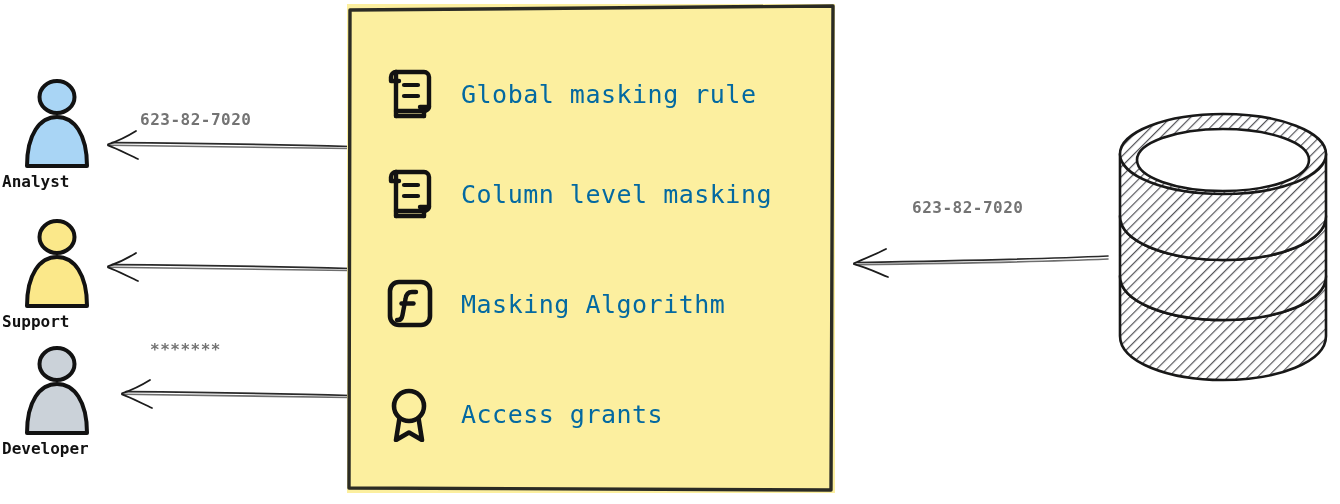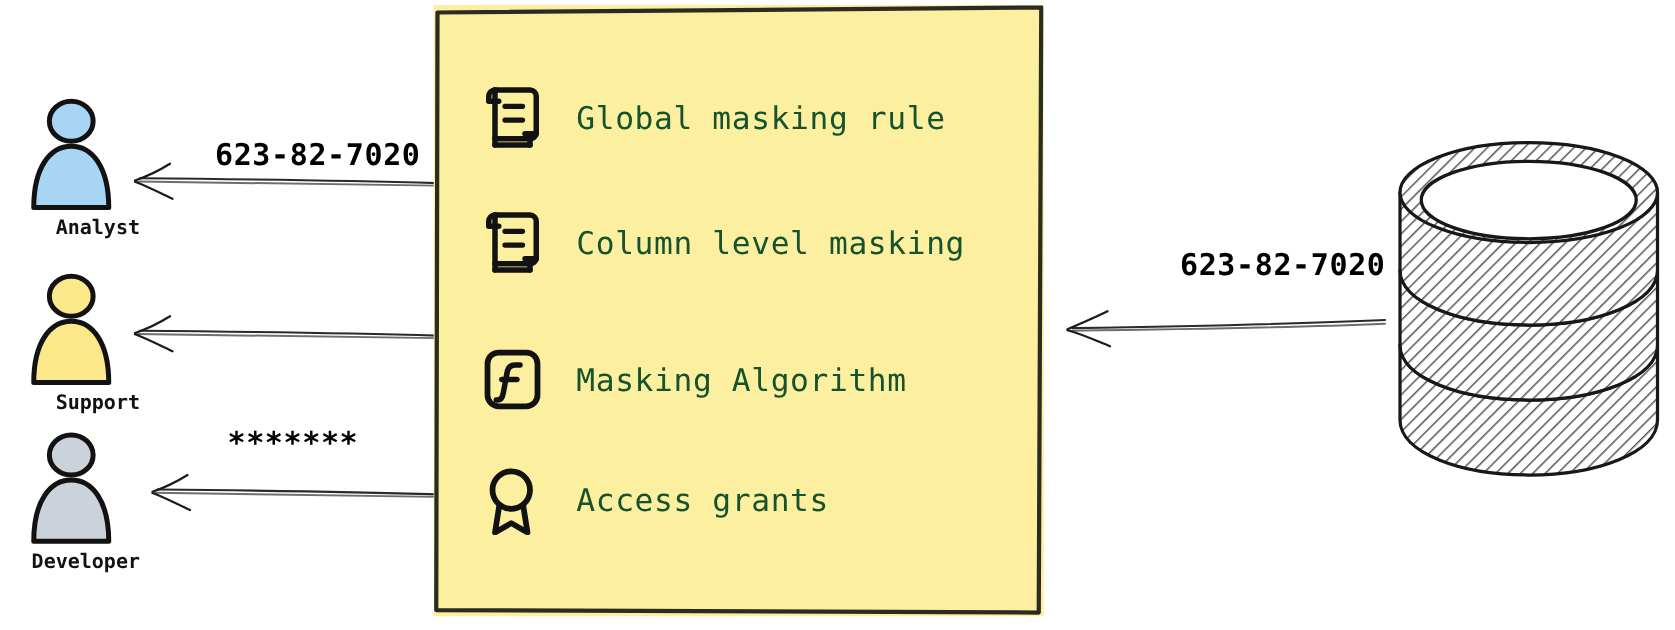--- a/index.html
+++ b/index.html
@@ -13,21 +13,21 @@
     height: 504px;
     background: #ffffff;
     overflow: hidden;
     font-family: "DejaVu Sans Mono", "Liberation Mono", monospace;
   }
 
   
   .actor {
     position: absolute;
     width: 110px;
-    text-align: right;
+    text-align: left;
   }
   .actor .person {
     display: block;
     margin: 0 auto;
   }
   .actor .actor-label {
     display: block;
     margin-top: 2px;
     font-family: "DejaVu Sans Mono", "Liberation Mono", monospace;
     font-size: 16px;
@@ -37,26 +37,25 @@
     white-space: nowrap;
   }
 
   
   .flow {
     position: absolute;
   }
   .flow-label {
     position: absolute;
     font-family: "DejaVu Sans Mono", "Liberation Mono", monospace;
-    font-size: 24px;
+    font-size: 16px;
     font-weight: 700;
-    color: #000000;
+    color: #737373;
     white-space: nowrap;
     letter-spacing: 0.5px;
-    margin-left: 32px;
   }
 
   
   #policy-panel {
     position: absolute;
     left: 347px;
     top: 4px;
     width: 488px;
     height: 489px;
     background: #fceF9f;
@@ -79,21 +78,21 @@
   .policy-row .row-icon {
     width: 52px;
     height: 56px;
     flex: 0 0 52px;
     display: block;
   }
   .policy-row .row-label {
     font-family: "DejaVu Sans Mono", "Liberation Mono", monospace;
     font-size: 25px;
     font-weight: 500;
-    color: #14532d;
+    color: #0369a1;
     white-space: nowrap;
     letter-spacing: 0.5px;
   }
 
   
   #database {
     position: absolute;
     left: 1110px;
     top: 108px;
     width: 226px;
@@ -187,21 +186,21 @@
         <path d="M13 6 v39 h28 a5 5 0 0 0 5 -4" fill="none" stroke="#121212" stroke-width="4.4" stroke-linecap="round" stroke-linejoin="round"></path>
         <path d="M13 50 h28" fill="none" stroke="#121212" stroke-width="4.4" stroke-linecap="round"></path>
         <path d="M13 45 v5" fill="none" stroke="#121212" stroke-width="4.4" stroke-linecap="round"></path>
         <path d="M41 45 v5" fill="none" stroke="#121212" stroke-width="4.4" stroke-linecap="round"></path>
         <path d="M21 19 h14" fill="none" stroke="#121212" stroke-width="4.2" stroke-linecap="round"></path>
         <path d="M21 30 h14" fill="none" stroke="#121212" stroke-width="4.2" stroke-linecap="round"></path>
       </svg>
       <span class="row-label">Column level masking</span>
     </div>
 
-    <div class="policy-row" style="top:364px;">
+    <div class="policy-row" style="top:378px;">
       <svg class="row-icon" viewBox="0 0 52 56">
         <circle cx="26" cy="20" r="15" fill="none" stroke="#121212" stroke-width="4.6"></circle>
         <path d="M16.5 32 L13 54 L26 46.5 L39 54 L35.5 32" fill="none" stroke="#121212" stroke-width="4.6" stroke-linejoin="round" stroke-linecap="round"></path>
       </svg>
       <span class="row-label">Access grants</span>
     </div>
   </div>
 
   <svg class="flow" style="left:842px; top:238px;" width="268" height="44" viewBox="0 0 268 44">
     <path d="M266 18 C200 21 110 23 16 24.5" fill="none" stroke="#2a2a2a" stroke-width="1.7" stroke-linecap="round"></path>

